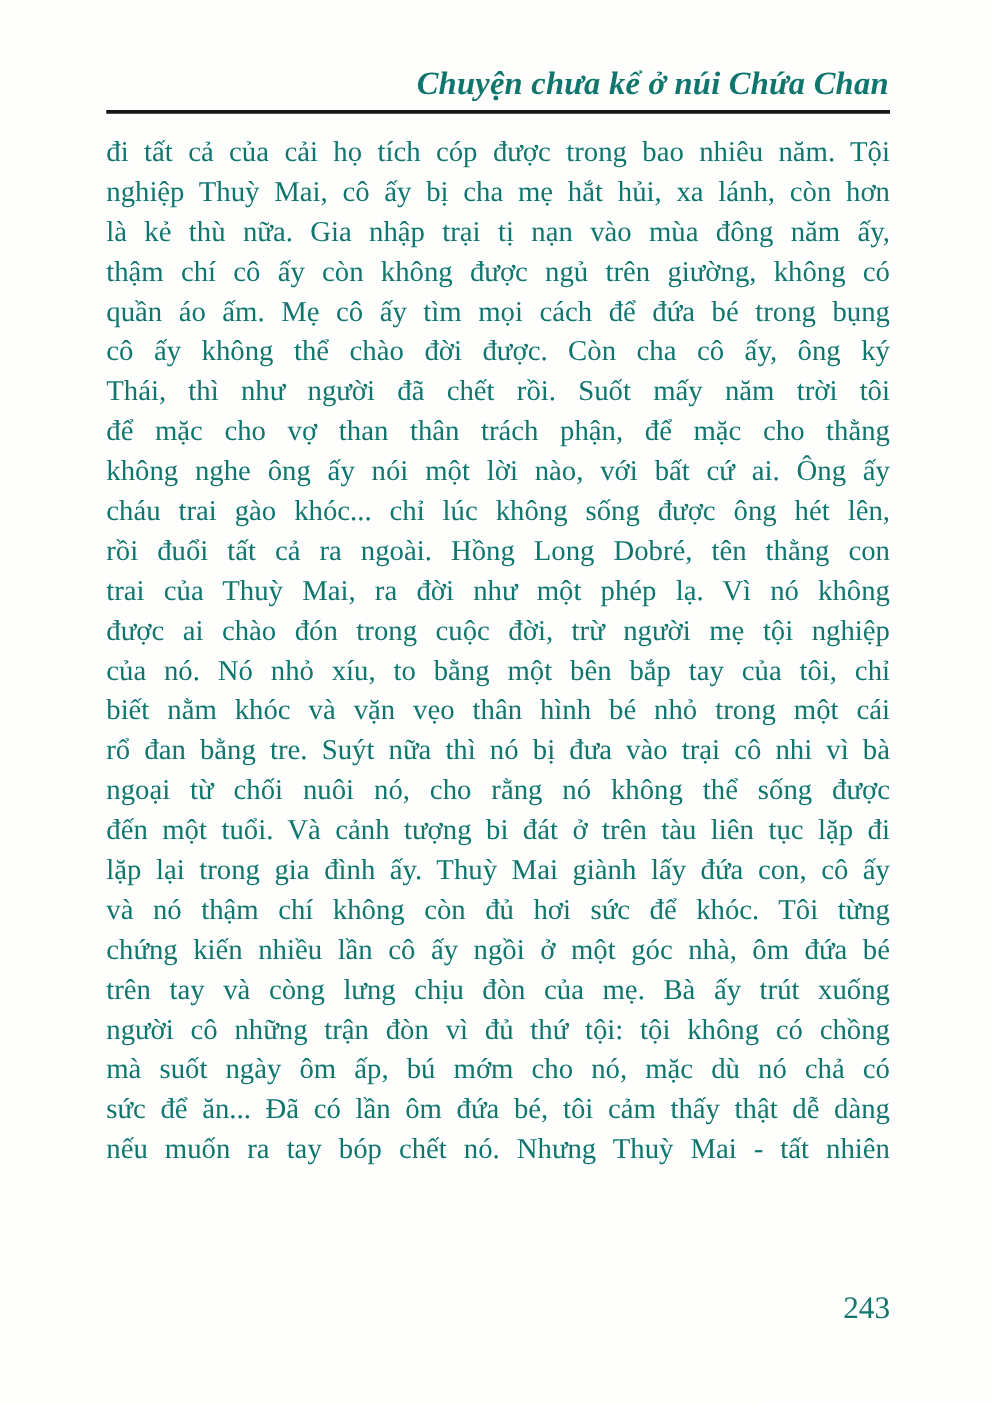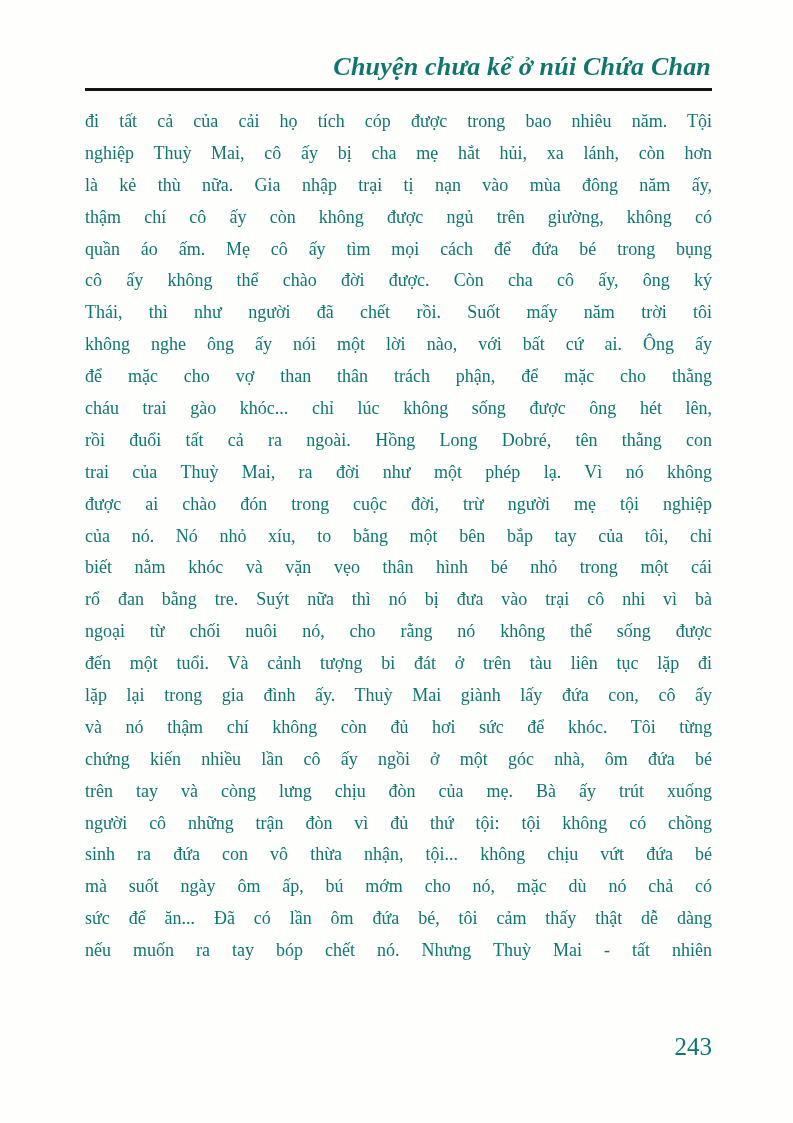--- a/index.html
+++ b/index.html
@@ -34,21 +34,21 @@
     left: 85px;
     right: 81px;
     height: 3px;
     background: #161616;
   }
   .body-text {
     position: absolute;
     top: 106px;
     left: 85px;
     right: 81px;
-    font-size: 18px;
+    font-size: 23px;
   }
   .text-line {
     height: 31.9px;
     line-height: 31.9px;
     text-align: justify;
     text-align-last: justify;
     -moz-text-align-last: justify;
     white-space: normal;
     overflow: hidden;
   }
@@ -67,35 +67,34 @@
   <div class="running-header">Chuyện chưa kể ở núi Chứa Chan</div>
   <div class="header-rule"></div>
   <div class="body-text" id="body-text">
       <div class="text-line">đi tất cả của cải họ tích cóp được trong bao nhiêu năm. Tội</div>
       <div class="text-line">nghiệp Thuỳ Mai, cô ấy bị cha mẹ hắt hủi, xa lánh, còn hơn</div>
       <div class="text-line">là kẻ thù nữa. Gia nhập trại tị nạn vào mùa đông năm ấy,</div>
       <div class="text-line">thậm chí cô ấy còn không được ngủ trên giường, không có</div>
       <div class="text-line">quần áo ấm. Mẹ cô ấy tìm mọi cách để đứa bé trong bụng</div>
       <div class="text-line">cô ấy không thể chào đời được. Còn cha cô ấy, ông ký</div>
       <div class="text-line">Thái, thì như người đã chết rồi. Suốt mấy năm trời tôi</div>
+      <div class="text-line">để mặc cho vợ than thân trách phận, để mặc cho thằng</div>
       <div class="text-line">không nghe ông ấy nói một lời nào, với bất cứ ai. Ông ấy</div>
-      <div class="text-line">để mặc cho vợ than thân trách phận, để mặc cho thằng</div>
       <div class="text-line">cháu trai gào khóc... chỉ lúc không sống được ông hét lên,</div>
       <div class="text-line">rồi đuổi tất cả ra ngoài. Hồng Long Dobré, tên thằng con</div>
       <div class="text-line">trai của Thuỳ Mai, ra đời như một phép lạ. Vì nó không</div>
       <div class="text-line">được ai chào đón trong cuộc đời, trừ người mẹ tội nghiệp</div>
       <div class="text-line">của nó. Nó nhỏ xíu, to bằng một bên bắp tay của tôi, chỉ</div>
       <div class="text-line">biết nằm khóc và vặn vẹo thân hình bé nhỏ trong một cái</div>
       <div class="text-line">rổ đan bằng tre. Suýt nữa thì nó bị đưa vào trại cô nhi vì bà</div>
       <div class="text-line">ngoại từ chối nuôi nó, cho rằng nó không thể sống được</div>
       <div class="text-line">đến một tuổi. Và cảnh tượng bi đát ở trên tàu liên tục lặp đi</div>
       <div class="text-line">lặp lại trong gia đình ấy. Thuỳ Mai giành lấy đứa con, cô ấy</div>
       <div class="text-line">và nó thậm chí không còn đủ hơi sức để khóc. Tôi từng</div>
       <div class="text-line">chứng kiến nhiều lần cô ấy ngồi ở một góc nhà, ôm đứa bé</div>
       <div class="text-line">trên tay và còng lưng chịu đòn của mẹ. Bà ấy trút xuống</div>
       <div class="text-line">người cô những trận đòn vì đủ thứ tội: tội không có chồng</div>
-      <div class="text-line">sinh ra đứa con vô thừa nhận, tội... không chịu vứt đứa bé</div>
       <div class="text-line">mà suốt ngày ôm ấp, bú mớm cho nó, mặc dù nó chả có</div>
       <div class="text-line">sức để ăn... Đã có lần ôm đứa bé, tôi cảm thấy thật dễ dàng</div>
       <div class="text-line">nếu muốn ra tay bóp chết nó. Nhưng Thuỳ Mai - tất nhiên</div>
     </div>
   <div class="page-number">243</div>
 </div>
 
 </body></html>

